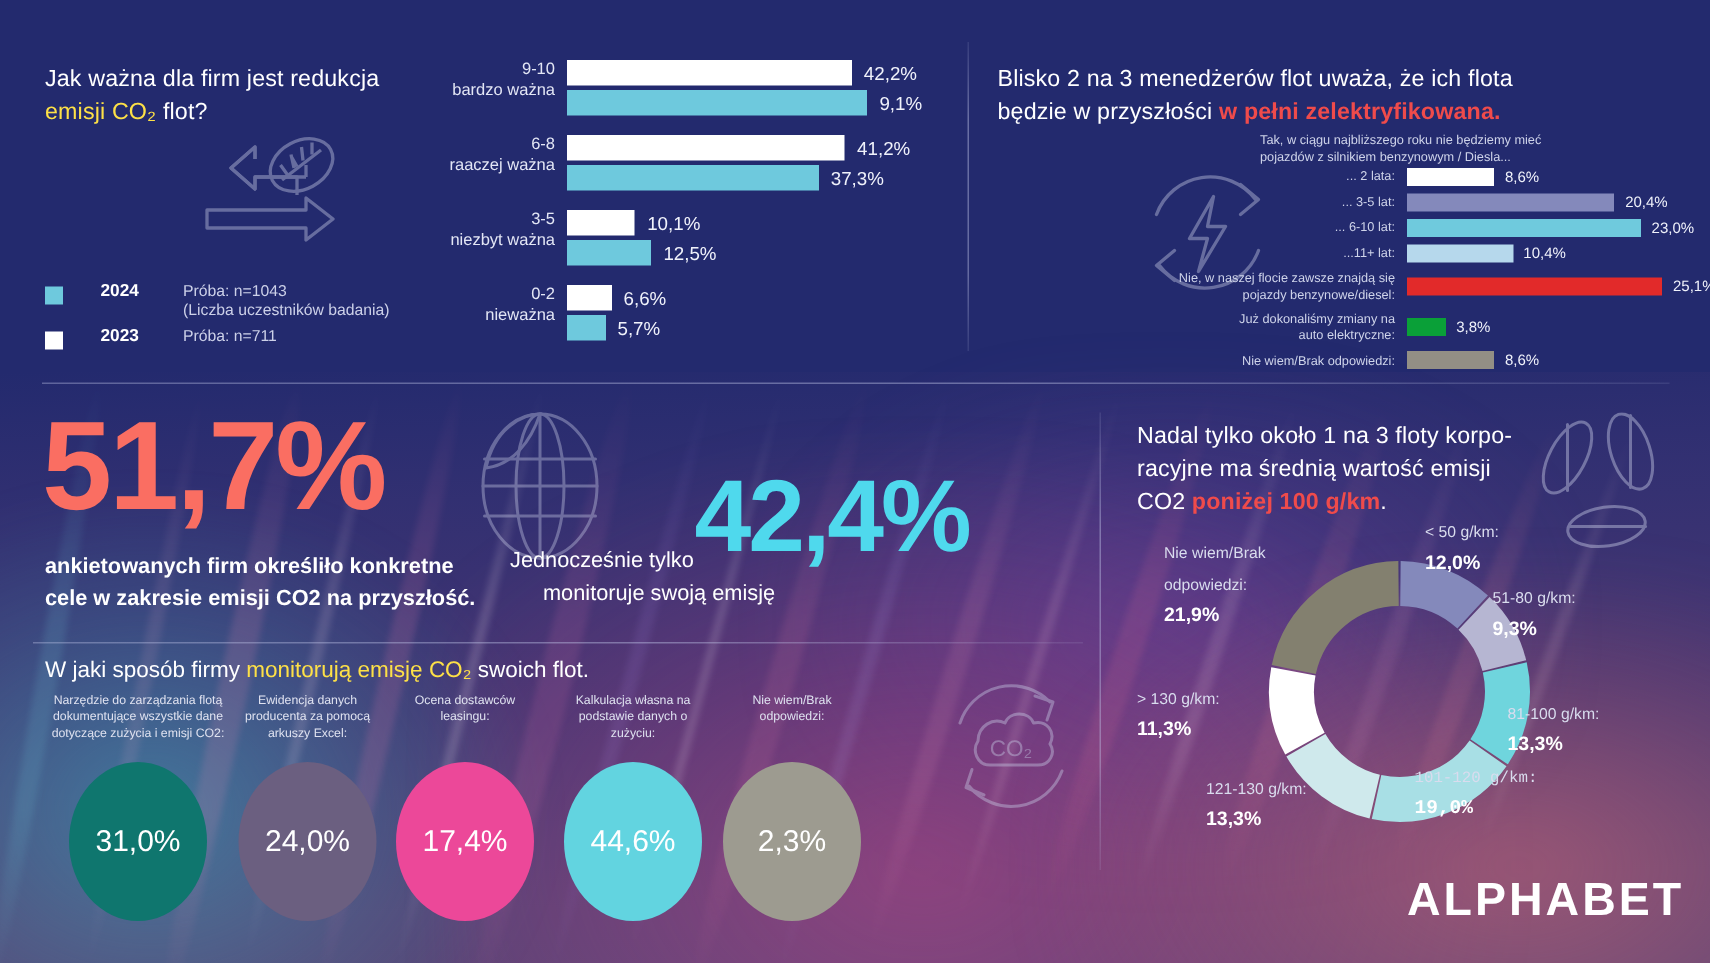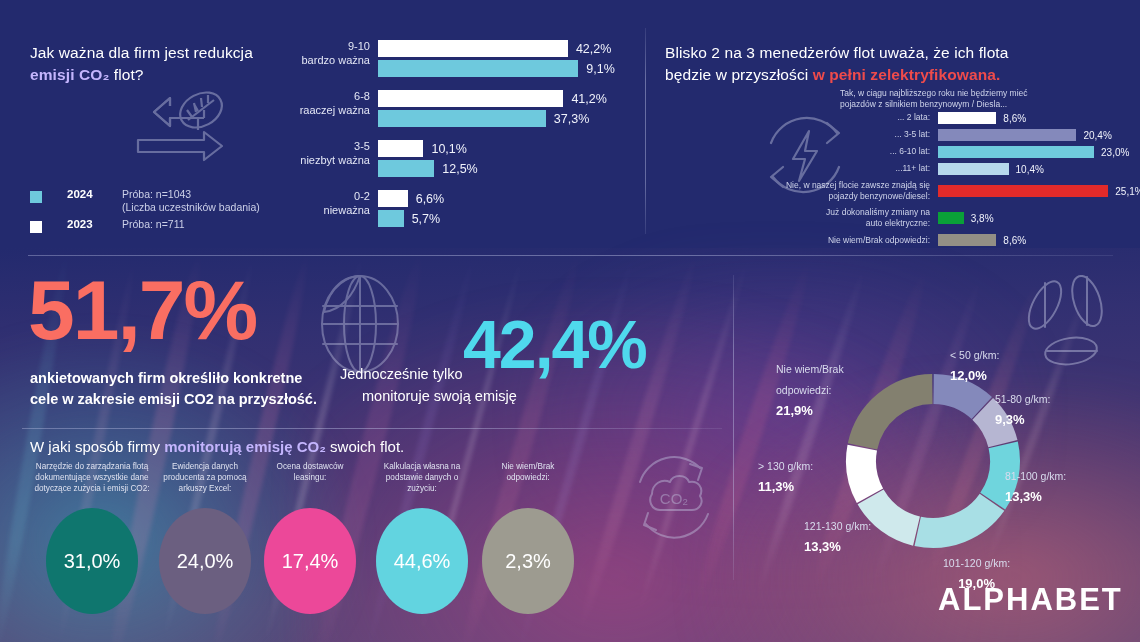--- a/index.html
+++ b/index.html
@@ -55,21 +55,21 @@
   .divider-h {
     position:absolute; height:1px;
     background:linear-gradient(90deg, rgba(190,195,230,0.38), rgba(190,195,230,0.45) 60%, rgba(190,195,230,0.12));
   }
   .divider-v {
     position:absolute; width:1px;
     background:linear-gradient(180deg, rgba(190,195,230,0.12), rgba(190,195,230,0.45) 25%, rgba(190,195,230,0.42) 75%, rgba(190,195,230,0.12));
   }
 
   
-  .hl { color:#c4b5fd; font-weight:bold; }
+  .hl { color:#fde047; font-weight:normal; }
   .hl-2 { color:#ef4b4b; font-weight:bold; }
   .ttl {
     font-size:15.5px; line-height:1.42; font-weight:400; color:#ffffff;
     letter-spacing:.1px;
   }
 
   
   #p1-title { position:absolute; left:30px; top:42px; width:270px; }
   #p1-icon  { position:absolute; left:118px; top:88px; width:120px; height:90px; opacity:.42; }
   #p1-legend { position:absolute; left:30px; top:188px; }
@@ -398,20 +398,25 @@
     <svg viewBox="0 0 96 92" width="96" height="92" fill="none" stroke="#c6cae4" stroke-width="2" stroke-linecap="round" stroke-linejoin="round">
       <path d="M74 16 A36 36 0 0 0 14 30"></path>
       <path d="M64 12 L76 16 L72 28"></path>
       <path d="M20 72 A36 36 0 0 0 82 62"></path>
       <path d="M30 78 L18 73 L22 61"></path>
       <path d="M26 42 C26 32 36 26 44 30 C47 22 60 22 63 30 C72 28 78 36 74 44 C78 50 74 58 66 58 L34 58 C25 58 22 48 26 42 Z"></path>
       <text x="48" y="52" font-family="Liberation Sans, sans-serif" font-size="15" fill="#c6cae4" stroke="none" text-anchor="middle">CO₂</text>
     </svg>
   </div>
 
+  <div id="p5-title" class="ttl">
+    <span>Nadal tylko około 1 na 3 floty korpo-</span><br>
+    <span>racyjne ma średnią wartość emisji</span><br>
+    <span>CO2 </span><span class="hl-2">poniżej 100 g/km</span><span>.</span>
+  </div>
 
   <div id="leaves-icon">
     <svg viewBox="0 0 105 100" width="105" height="100" fill="none" stroke="#c3c7e2" stroke-width="2" stroke-linecap="round">
       <ellipse cx="30" cy="30" rx="12" ry="26" transform="rotate(28 30 30)"></ellipse>
       <ellipse cx="72" cy="26" rx="13" ry="26" transform="rotate(-18 72 26)"></ellipse>
       <ellipse cx="56" cy="76" rx="26" ry="13" transform="rotate(-8 56 76)"></ellipse>
       <path d="M30 8 L30 52"></path>
       <path d="M72 2 L72 50"></path>
       <path d="M32 76 L82 76"></path>
     </svg>
@@ -423,20 +428,20 @@
         <path d="M 161.18375875640328 74.93015224642798 A 72 72 0 0 1 150.73594650135504 131.1947346749204" stroke="#6fd5dd" stroke-width="30" fill="none"></path>
         <path d="M 150.02535358117984 132.2311488393993 A 72 72 0 0 1 75.70204603005527 161.35604170455764" stroke="#a8dfe5" stroke-width="30" fill="none"></path>
         <path d="M 74.47649374739578 161.07834002828656 A 72 72 0 0 1 28.58380955547775 126.89177023208983" stroke="#cfe9ec" stroke-width="30" fill="none"></path>
         <path d="M 27.96691808175804 125.7969910177331 A 72 72 0 0 1 20.260938437464517 77.58414485573823" stroke="#ffffff" stroke-width="30" fill="none"></path>
         <path d="M 20.5058512958542 76.35162130207648 A 72 72 0 0 1 90.37168944411711 19.00274153937967" stroke="#83806f" stroke-width="30" fill="none"></path>
       </svg></div>
   <div id="donut-labels">
       <div class="d-lab" style="left: 950px; top: 344px; text-align: left;"><span class="t">&lt; 50 g/km:</span><br><span class="v">12,0%</span></div>
       <div class="d-lab" style="left: 995px; top: 388px; text-align: left;"><span class="t">51-80 g/km:</span><br><span class="v">9,3%</span></div>
       <div class="d-lab" style="left: 1005px; top: 465px; text-align: left;"><span class="t">81-100 g/km:</span><br><span class="v">13,3%</span></div>
-      <div class="d-lab" style="left: 943px; top: 552px; text-align: center;"><span class="t">101-120 g/km:</span><br><span class="v">19,0%</span></div>
+      <div class="d-lab" style="left: 943px; top: 507px; text-align: left; font-family: Liberation Mono, monospace;"><span class="t">101-120 g/km:</span><br><span class="v">19,0%</span></div>
       <div class="d-lab" style="left: 804px; top: 515px; text-align: left;"><span class="t">121-130 g/km:</span><br><span class="v">13,3%</span></div>
       <div class="d-lab" style="left: 758px; top: 455px; text-align: left;"><span class="t">&gt; 130 g/km:</span><br><span class="v">11,3%</span></div>
       <div class="d-lab" style="left: 776px; top: 358px; text-align: left;"><span class="t">Nie wiem/Brak</span><br><span class="t">odpowiedzi:</span><br><span class="v">21,9%</span></div>
     </div>
 
   <div id="alphabet">ALPHABET</div>
 </div>
 
 </body></html>

